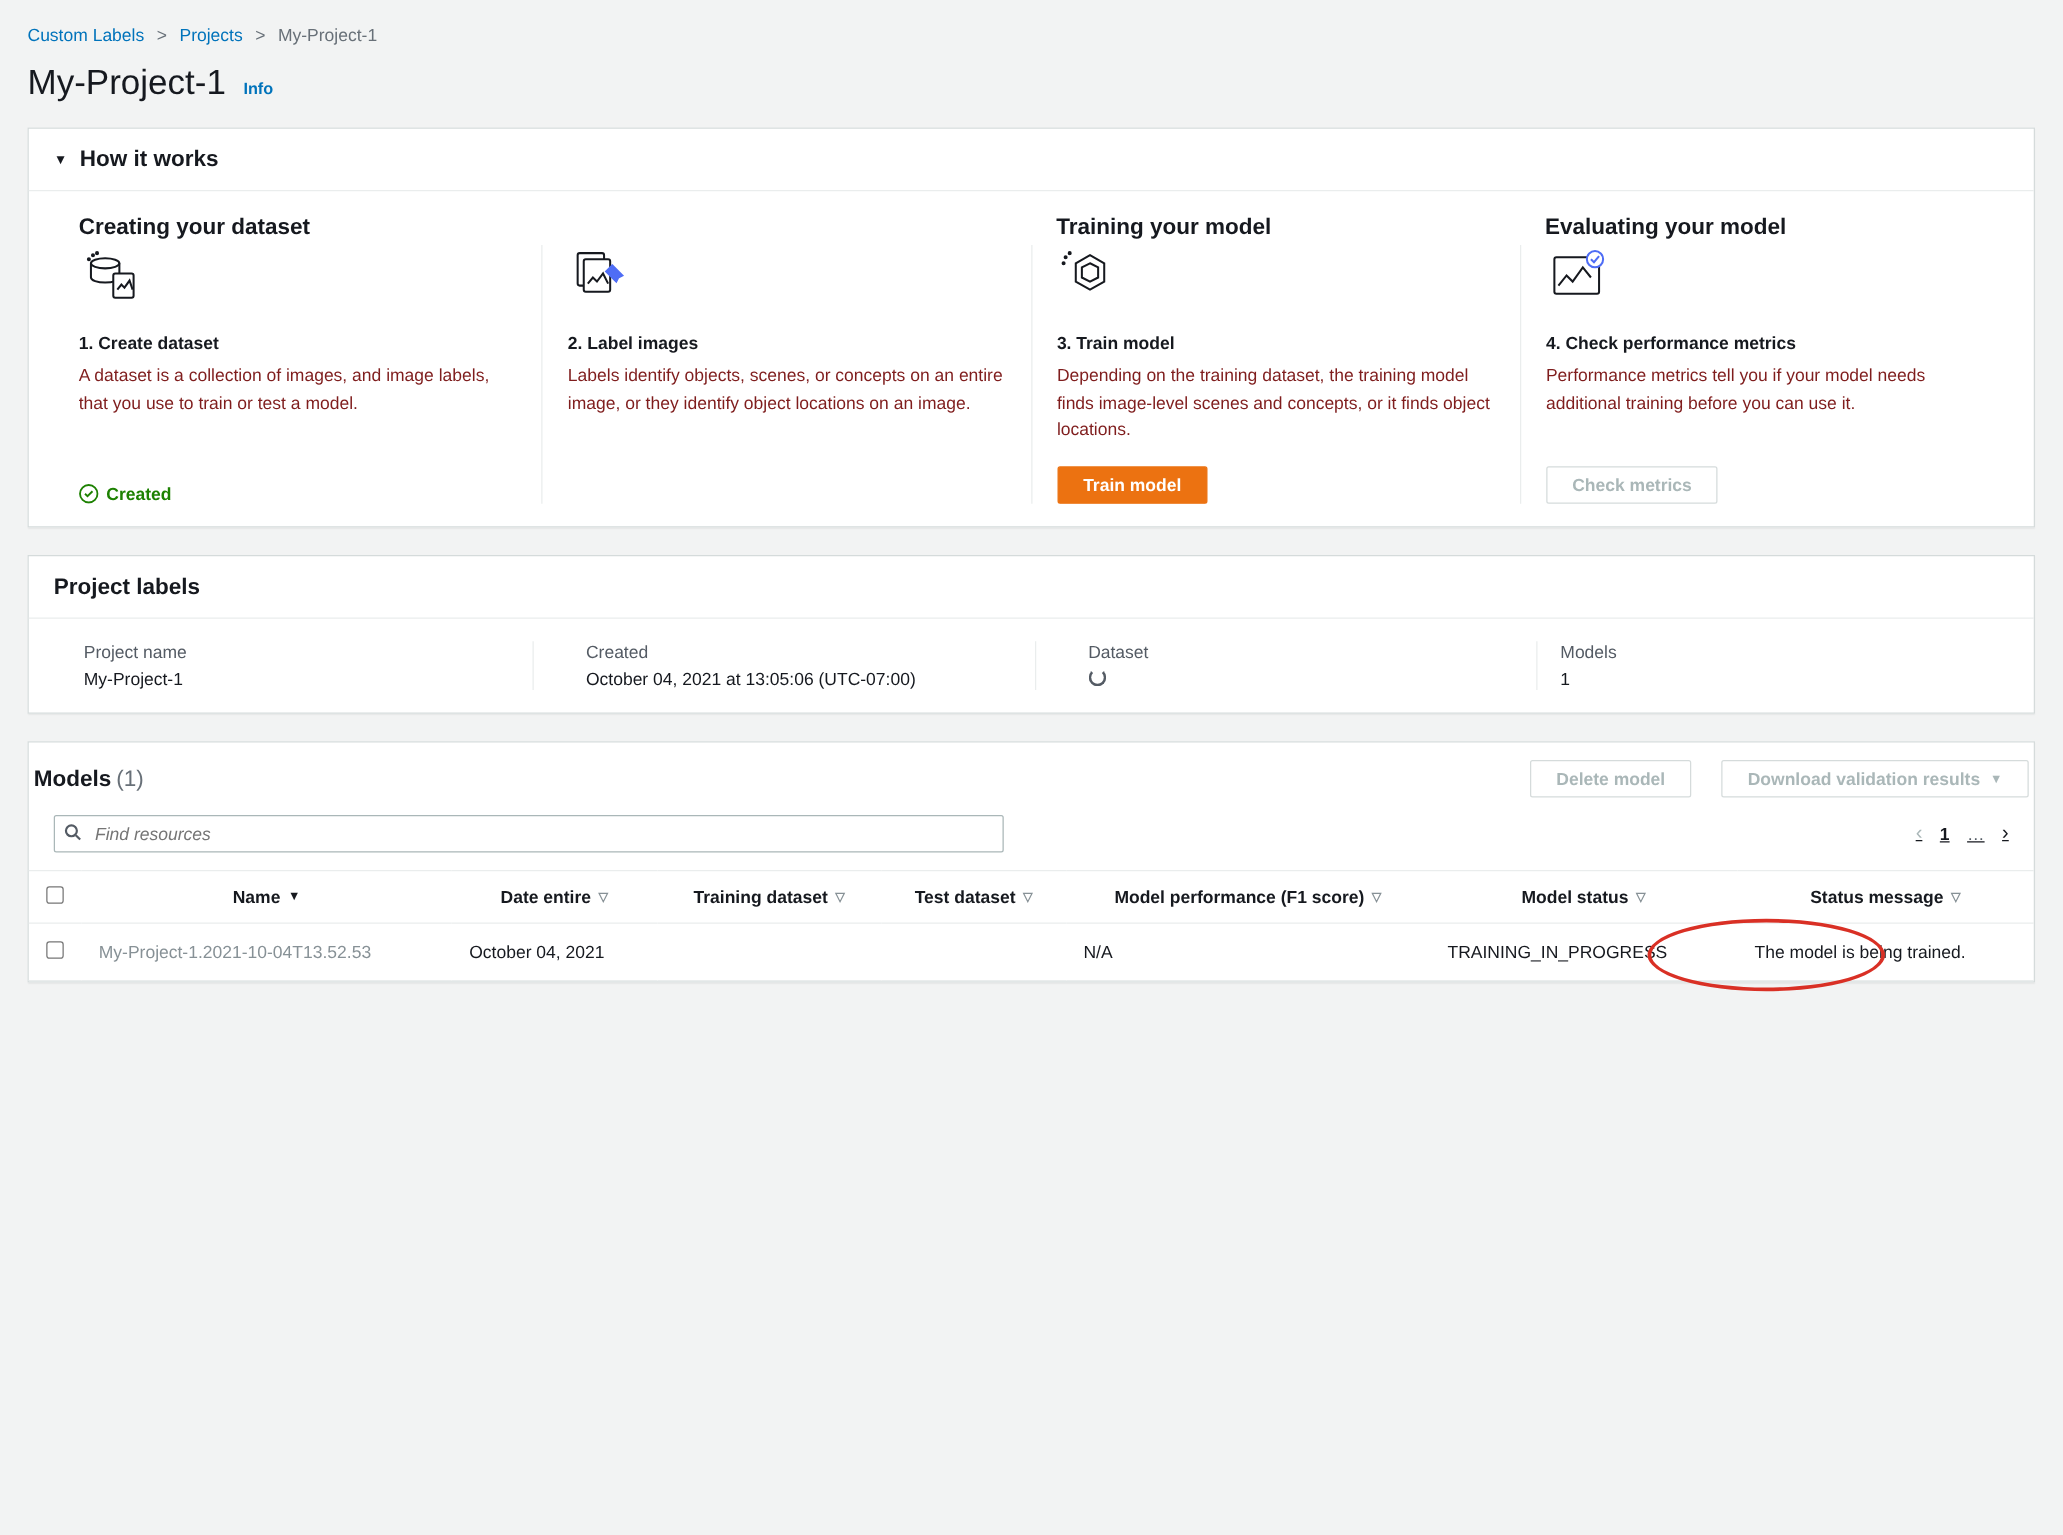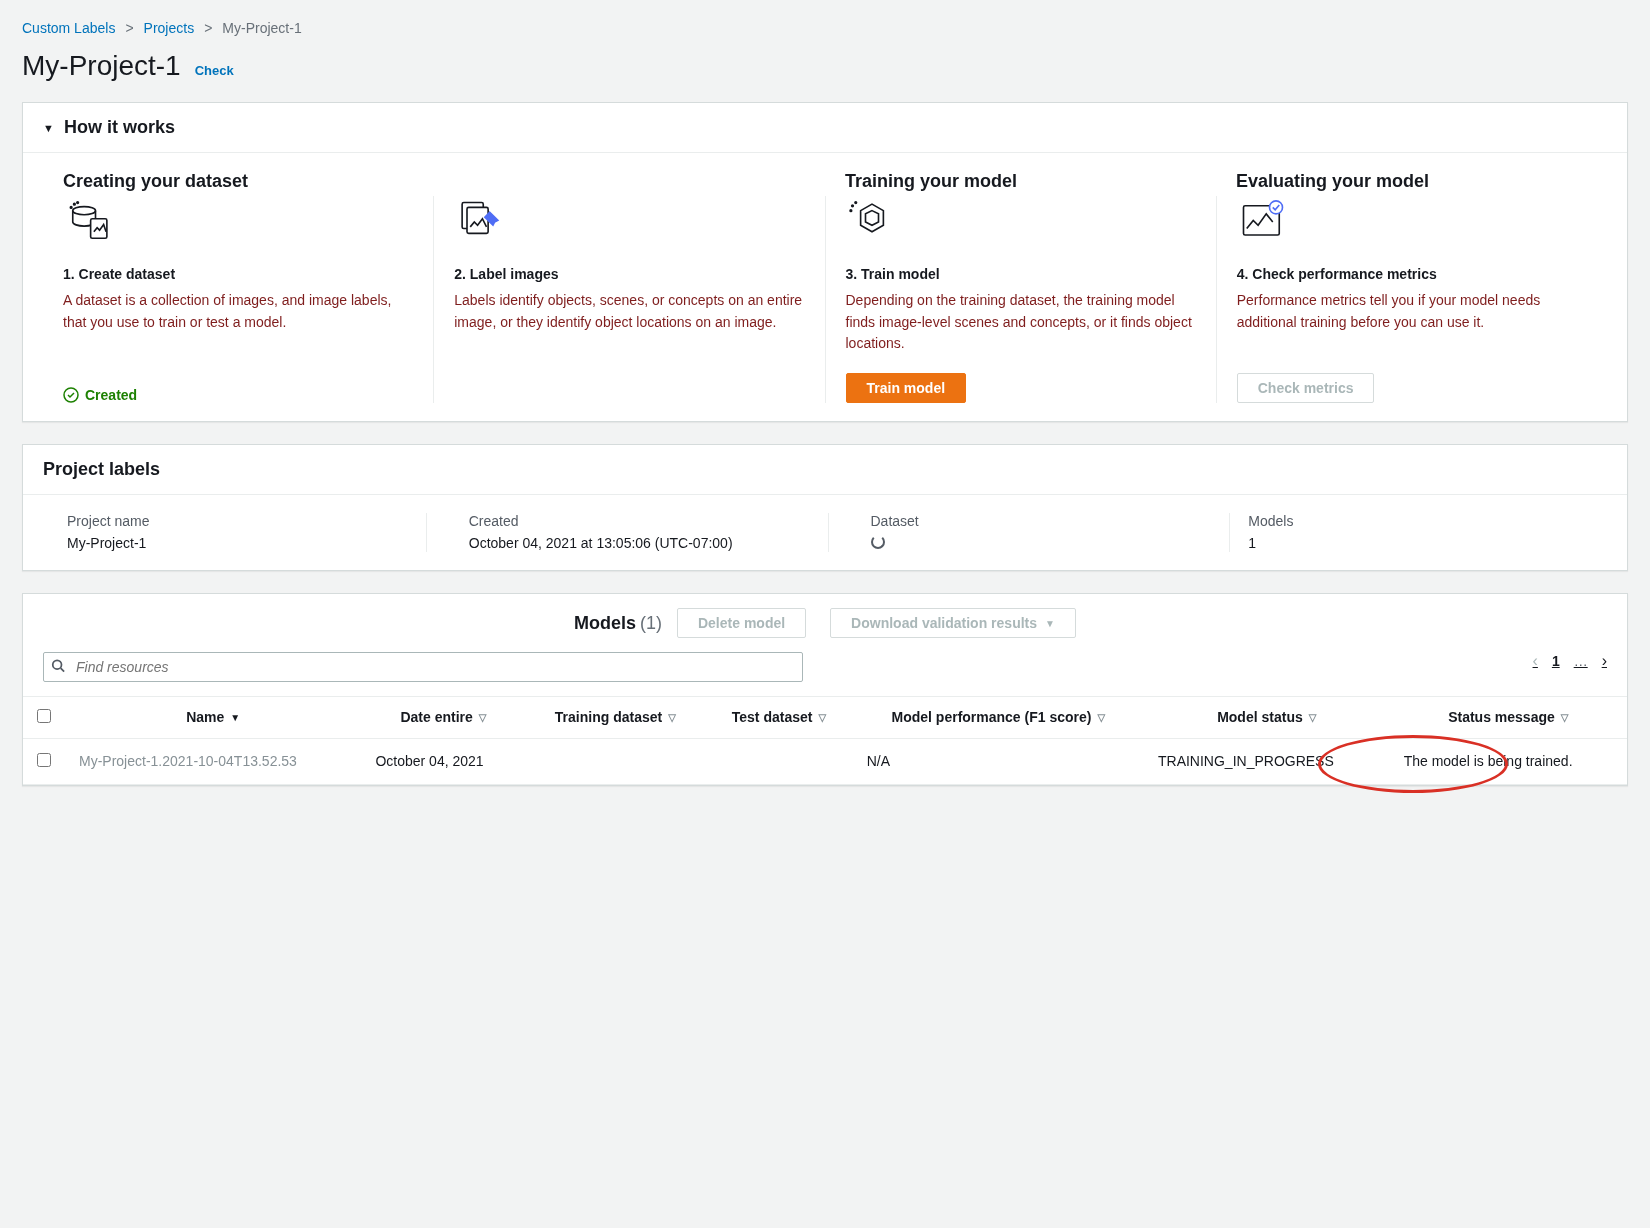--- a/index.html
+++ b/index.html
@@ -72,26 +72,26 @@
 .details-label { color: #545b64; font-size: 14px; margin-bottom: 6px; }
 .details-value { font-size: 14px; }
 
 .spinner {
   width: 14px; height: 14px; border: 2px solid #545b64; border-top-color: transparent;
   border-radius: 50%; display: inline-block; animation: spin 1s linear infinite;
 }
 @keyframes spin { to { transform: rotate(360deg); } }
 
 
-.models-header-row { display: flex; align-items: center; justify-content: center; padding: 14px 18px; }
+.models-header-row { display: flex; align-items: center; justify-content: space-between; padding: 14px 4px; }
 .models-title { font-size: 18px; font-weight: 700; }
 .models-count { color: #687078; font-weight: 400; }
 .models-actions { display: flex; gap: 24px; margin-left: 15px; }
 
-.search-row { padding: 0 20px 14px 20px; display: flex; align-items: flex-start; justify-content: space-between; text-decoration: underline; }
+.search-row { padding: 0 20px 14px 20px; display: flex; align-items: center; justify-content: space-between; text-decoration: underline; }
 .search-box { position: relative; width: 760px; max-width: 62%; }
 .search-box input {
   width: 100%; padding: 6px 10px 6px 32px; font-size: 14px;
   border: 1px solid #aab7b8; border-radius: 2px; font-style: italic; color: #687078;
 }
 .search-box .mag { position: absolute; left: 8px; top: 50%; transform: translateY(-50%); color: #545b64; }
 
 .pager { display: flex; align-items: center; gap: 14px; color: #545b64; }
 .pager .pg-btn { cursor: pointer; font-size: 16px; color: #aab7b8; }
 .pager .pg-btn.active { color: #16191f; }
@@ -127,21 +127,21 @@
 <nav class="breadcrumb">
   <a>Custom Labels</a>
   <span class="sep">&gt;</span>
   <a>Projects</a>
   <span class="sep">&gt;</span>
   <span class="current">My-Project-1</span>
 </nav>
 
 <div class="page-title-row">
   <h1 class="page-title">My-Project-1</h1>
-  <a class="info-link">Check</a>
+  <a class="info-link">Info</a>
 </div>
 
 <section class="panel">
   <div class="panel-header">
     <span class="collapse-caret">▼</span>
     <h2>How it works</h2>
   </div>
   <div class="panel-body">
 
     <div class="hiw-grid" style="margin-bottom:4px;">

